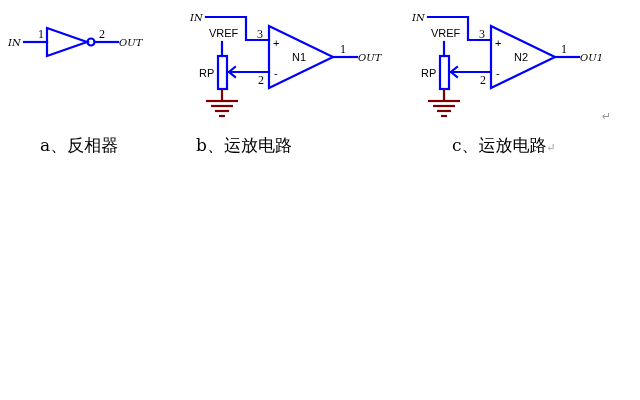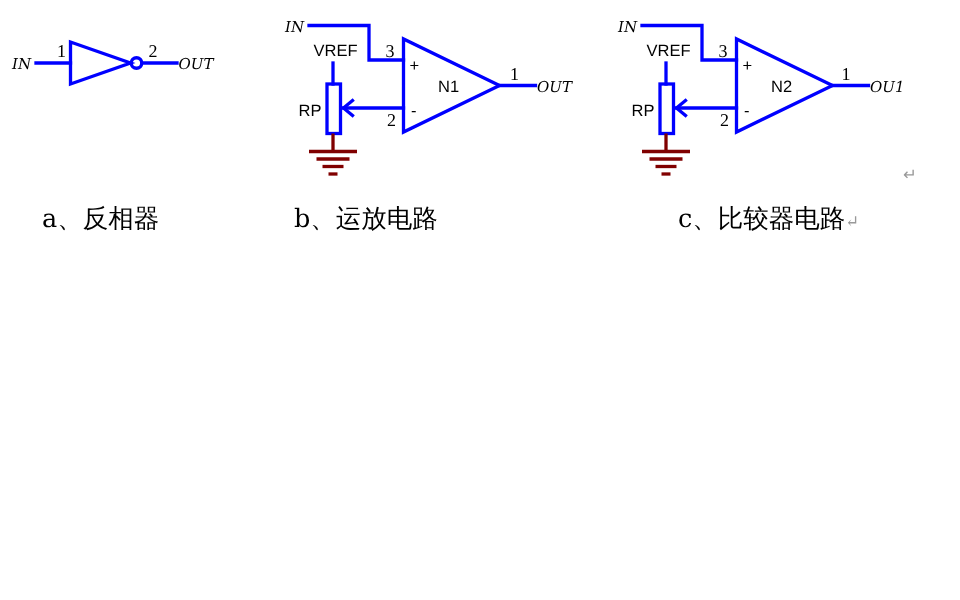--- a/index.html
+++ b/index.html
@@ -80,21 +80,21 @@
     <text x="496" y="77" class="lbl-s">-</text>
     <text x="514" y="61" class="lbl-s">N2</text>
     <line x1="555" y1="57" x2="579" y2="57" class="w"></line>
     <text x="561" y="53" class="pin">1</text>
     <text x="580" y="61" class="lbl-i">OU1</text>
   </g>
 </svg>
 
 <span class="ret-float">↵</span>
 
-<div class="cap" style="left:28px;">
+<div class="cap" style="left:40px;">
   <span>a、反相器</span>
 </div>
 <div class="cap" style="left:196px;">
   <span>b、运放电路</span>
 </div>
 <div class="cap" style="left:452px;">
-  <span>c、比较器电路</span><span class="ret">↵</span>
+  <span>c、运放电路</span><span class="ret">↵</span>
 </div>
 
 </body></html>

